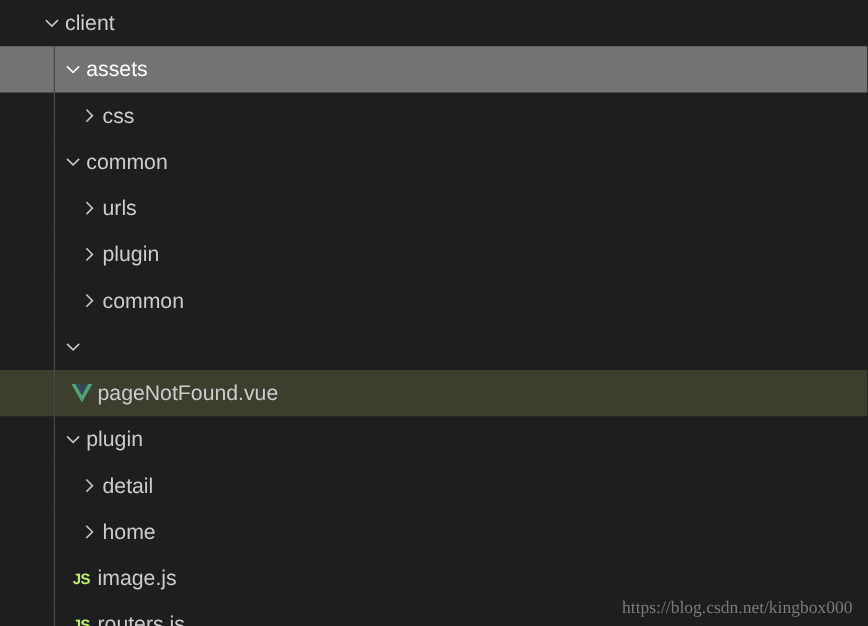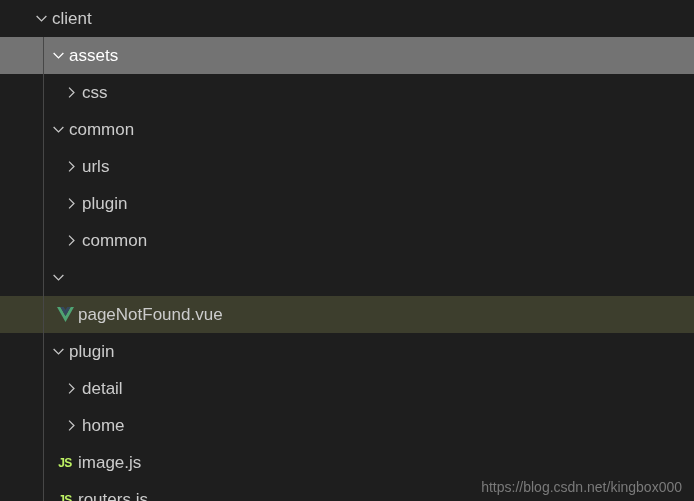--- a/index.html
+++ b/index.html
@@ -74,21 +74,21 @@
     }
     .vue-icon svg {
       display: block;
     }
     .watermark {
       position: absolute;
       right: 12px;
       bottom: 6px;
       font-size: 14px;
       color: #7a7a7a;
-      font-family: Liberation Sans, sans-serif;
+      font-family: Liberation Serif, serif;
     }
   </style>
 </head>
 <body>
 
 <div class="tree">
 
   <div class="tree-row">
     <span class="indent" style="width:32px"></span>
     <span class="chevron">

